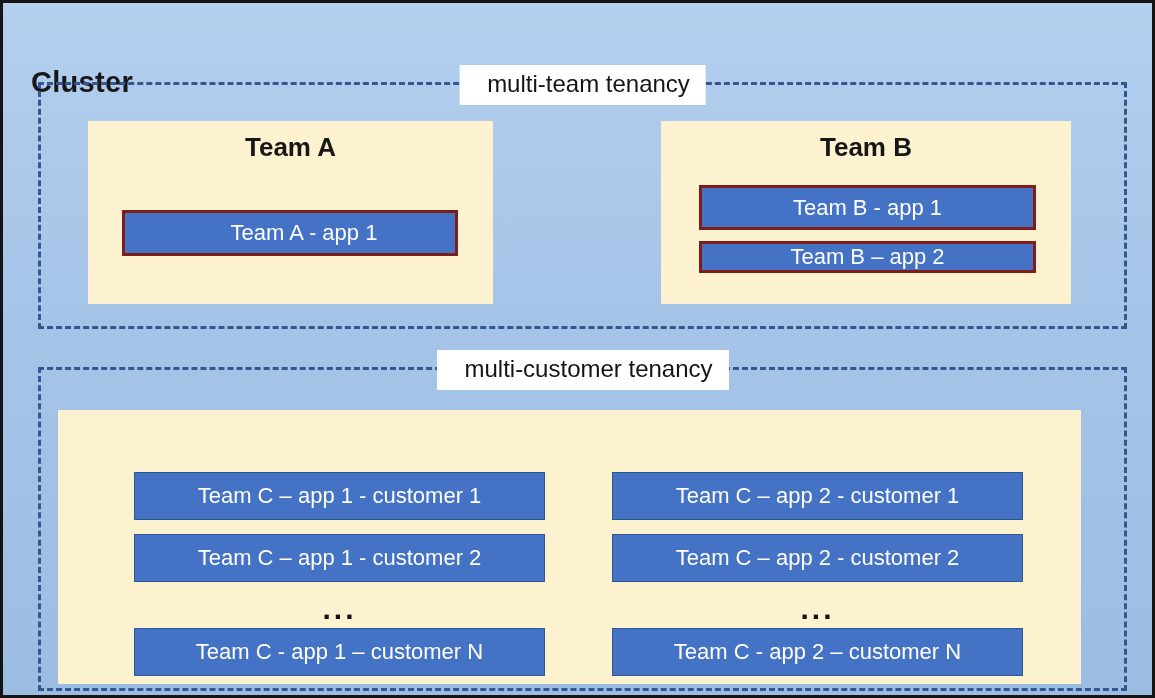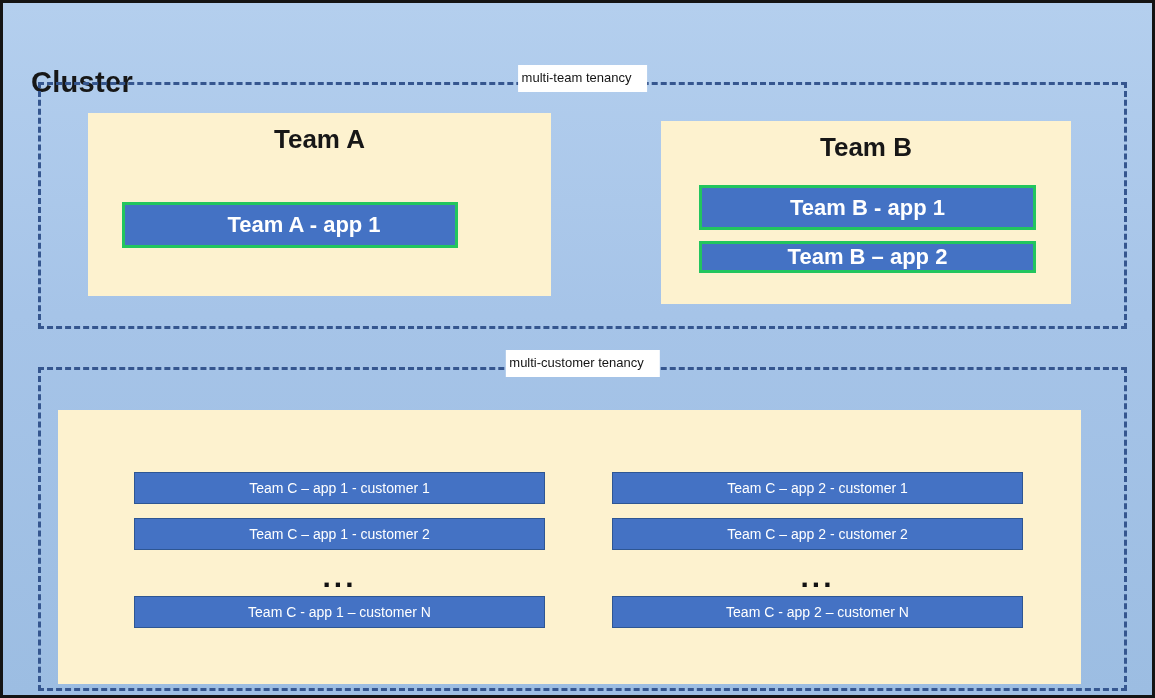--- a/index.html
+++ b/index.html
@@ -36,71 +36,70 @@
   }
   .group-multi-team { top: 79px; height: 247px; }
   .group-multi-customer { top: 364px; height: 324px; }
   .group-label {
     position: absolute;
     top: -20px;
     left: 50%;
     transform: translateX(-50%);
     background: #ffffff;
     color: #141414;
-    font-size: 13px;
-    padding: 5px 16px 6px 4px;
+    font-size: 24px;
+    padding: 5px 16px 6px 28px;
     white-space: nowrap;
     line-height: 1.2;
   }
   .team {
     position: absolute;
     background: #fdf2cf;
     box-sizing: border-box;
   }
-  .team-a { left: 47px;  top: 28px; width: 463px; height: 183px; }
+  .team-a { left: 47px;  top: 36px; width: 405px; height: 183px; }
   .team-b { left: 620px; top: 36px; width: 410px; height: 183px; }
   .team-c { left: 17px;  top: 40px; width: 1023px; height: 274px; }
   .team-title {
     text-align: center;
     font-size: 26px;
     font-weight: bold;
     color: #171717;
     margin-top: 11px;
   }
   .app-box {
     position: absolute;
     box-sizing: border-box;
     background: #4472c4;
-    border: 3px solid #22c55e;
+    border: 3px solid #7f1d1d;
     color: #ffffff;
     font-size: 22px;
     display: flex;
     align-items: center;
     justify-content: center;
     white-space: nowrap;
-    font-weight: bold;
   }
   .app-a1 { left: 34px; top: 89px;  width: 336px; height: 46px; padding-left: 28px; }
   .app-b1 { left: 38px; top: 64px;  width: 337px; height: 45px; }
   .app-b2 { left: 38px; top: 120px; width: 337px; height: 32px; }
   .team-col {
     position: absolute;
     top: 62px;
     width: 411px;
   }
   .col-left  { left: 76px; }
   .col-right { left: 554px; }
   .app-c {
     position: relative;
     box-sizing: border-box;
     background: #4472c4;
     border: 1px solid #2e5693;
     color: #ffffff;
-    font-size: 14px;
-    height: 32px;
+    font-size: 22px;
+    height: 48px;
     margin-bottom: 14px;
     display: flex;
     align-items: center;
     justify-content: center;
     white-space: nowrap;
   }
   .dots {
     height: 38px;
     display: flex;
     align-items: center;

